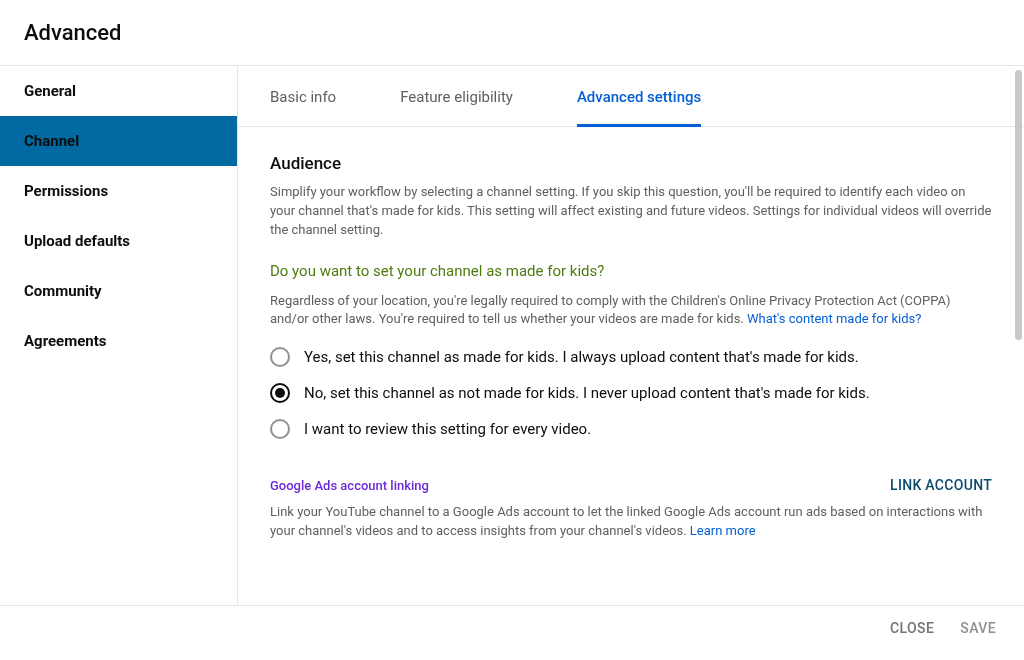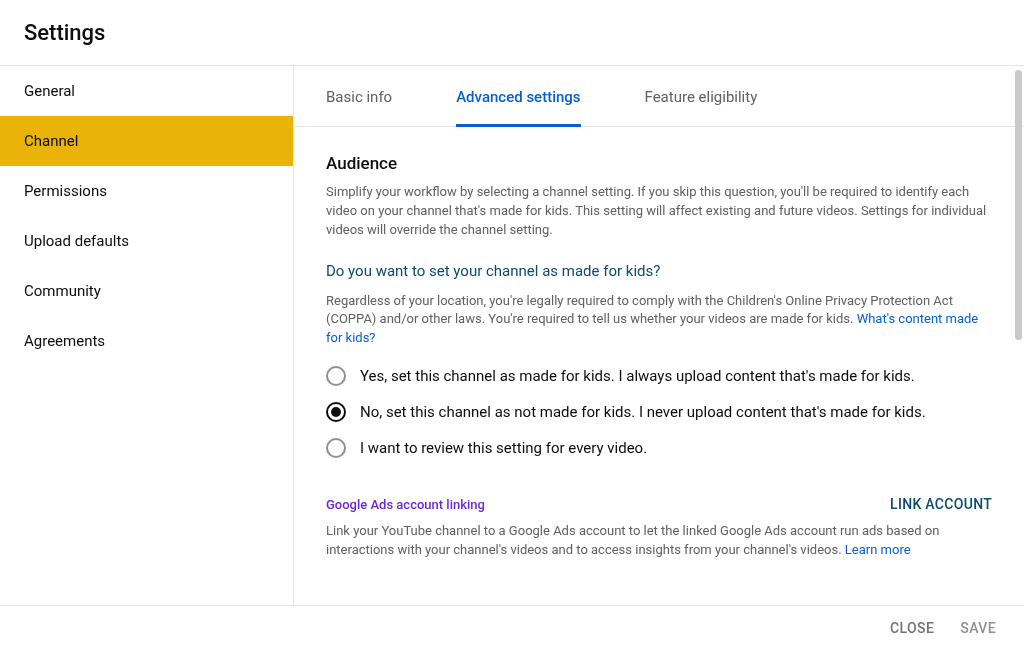--- a/index.html
+++ b/index.html
@@ -21,32 +21,33 @@
       font-weight: 500;
       color: #0d0d0d;
     }
     .dialog-body {
       display: flex;
       height: 540px;
       border-bottom: 1px solid #e5e5e5;
       position: relative;
     }
     .sidebar {
-      width: 294px;
+      width: 238px;
       border-right: 1px solid #e5e5e5;
       padding-top: 0;
+      font-weight: bold;
     }
     .sidebar-item {
       padding: 16px 24px;
       font-size: 15px;
       color: #0d0d0d;
       cursor: pointer;
     }
     .sidebar-item.active {
-      background: #eab308;
+      background: #0369a1;
     }
     .main {
       flex: 1;
       overflow-y: auto;
       position: relative;
     }
     .tabs {
       display: flex;
       gap: 64px;
       padding: 0 32px;
@@ -76,21 +77,21 @@
       margin-bottom: 10px;
     }
     .section-desc {
       font-size: 13px;
       line-height: 1.45;
       color: #606060;
       margin-bottom: 22px;
     }
     .question {
       font-size: 15px;
-      color: #0c4a6e;
+      color: #4d7c0f;
       margin-bottom: 12px;
     }
     .legal-text {
       font-size: 13px;
       line-height: 1.45;
       color: #606060;
       margin-bottom: 18px;
     }
     .legal-text a, .section-desc a, .adlink-desc a {
       color: #065fd4;
@@ -173,38 +174,38 @@
       width: 7px;
       height: 270px;
       background: #c9c9c9;
       border-radius: 4px;
     }
   </style>
 </head>
 <body>
 
 <div class="dialog-header">
-  <div class="dialog-title">Settings</div>
+  <div class="dialog-title">Advanced</div>
 </div>
 
 <div class="dialog-body">
   <div class="sidebar">
     <div class="sidebar-item">General</div>
     <div class="sidebar-item active">Channel</div>
     <div class="sidebar-item">Permissions</div>
     <div class="sidebar-item">Upload defaults</div>
     <div class="sidebar-item">Community</div>
     <div class="sidebar-item">Agreements</div>
   </div>
 
   <div class="main">
     <div class="tabs">
       <div class="tab">Basic info</div>
+      <div class="tab">Feature eligibility</div>
       <div class="tab active">Advanced settings</div>
-      <div class="tab">Feature eligibility</div>
     </div>
 
     <div class="content">
       <div class="section-title">Audience</div>
       <div class="section-desc">Simplify your workflow by selecting a channel setting. If you skip this question, you'll be required to identify each video on your channel that's made for kids. This setting will affect existing and future videos. Settings for individual videos will override the channel setting.</div>
       <div class="question">Do you want to set your channel as made for kids?</div>
       <div class="legal-text">
         <span>Regardless of your location, you're legally required to comply with the Children's Online Privacy Protection Act (COPPA) and/or other laws. You're required to tell us whether your videos are made for kids. </span><a>What's content made for kids?</a>
       </div>
 

